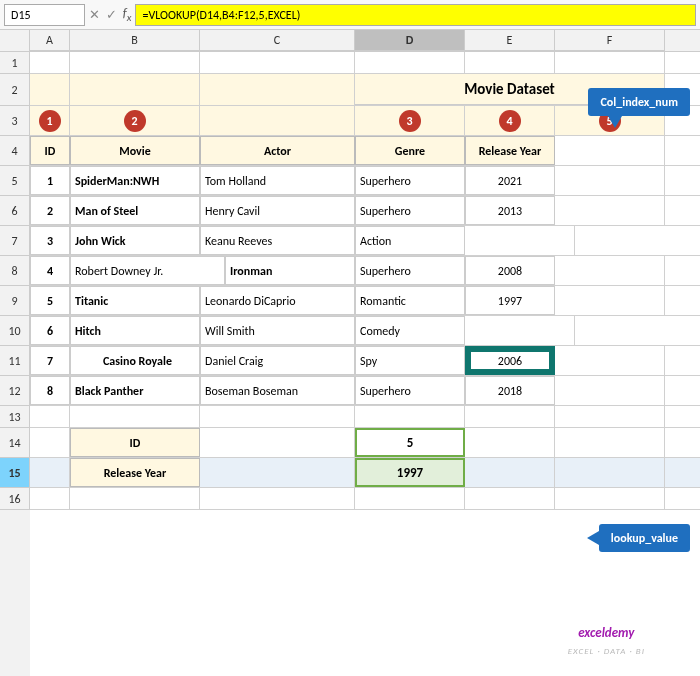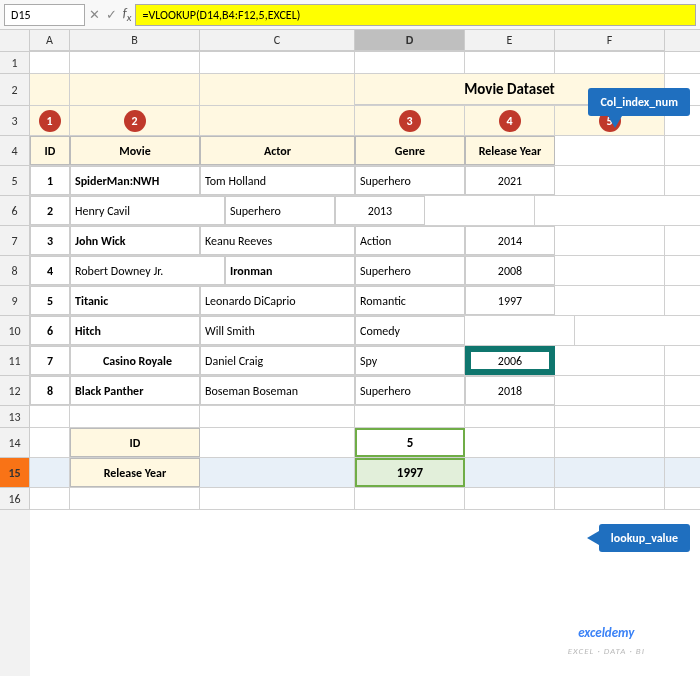--- a/index.html
+++ b/index.html
@@ -250,21 +250,21 @@
         <div class="row-header row-h-30">5</div>
         <div class="row-header row-h-30">6</div>
         <div class="row-header row-h-30">7</div>
         <div class="row-header row-h-30">8</div>
         <div class="row-header row-h-30">9</div>
         <div class="row-header row-h-30">10</div>
         <div class="row-header row-h-30">11</div>
         <div class="row-header row-h-30">12</div>
         <div class="row-header row-h-22">13</div>
         <div class="row-header row-h-30">14</div>
-        <div class="row-header row-h-30 active" style="background:#f97316; font-weight:bold;">15</div>
+        <div class="row-header row-h-30 active" style="background:#7dd3fc; font-weight:bold;">15</div>
         <div class="row-header row-h-22">16</div>
       </div>
 
       <div class="cells-wrapper">
 
         <div class="grid-row row-h-22">
           <div class="cell col-a"></div>
           <div class="cell col-b"></div>
           <div class="cell col-c"></div>
           <div class="cell col-d"></div>
@@ -345,20 +345,23 @@
           <div class="cell col-e data-year data-row-cell" style="justify-content:center; border:1px solid #ccc;">
               <span>2021</span>
             </div>
           <div class="cell col-f"></div>
         </div>
 
         <div class="grid-row row-h-30">
           <div class="cell col-a data-id data-row-cell" style="justify-content:center; border:1px solid #ccc;">
               <span>2</span>
             </div>
+          <div class="cell col-b data-movie data-row-cell" style="font-weight:bold; border:1px solid #ccc;">
+              <span>Man of Steel</span>
+            </div>
           <div class="cell col-c data-actor data-row-cell" style="border:1px solid #ccc;">
               <span>Henry Cavil</span>
             </div>
           <div class="cell col-d data-genre data-row-cell" style="border:1px solid #ccc;">
               <span>Superhero</span>
             </div>
           <div class="cell col-e data-year data-row-cell" style="justify-content:center; border:1px solid #ccc;">
               <span>2013</span>
             </div>
           <div class="cell col-f"></div>
@@ -369,23 +372,20 @@
               <span>3</span>
             </div>
           <div class="cell col-b data-movie data-row-cell" style="font-weight:bold; border:1px solid #ccc;">
               <span>John Wick</span>
             </div>
           <div class="cell col-c data-actor data-row-cell" style="border:1px solid #ccc;">
               <span>Keanu Reeves</span>
             </div>
           <div class="cell col-d data-genre data-row-cell" style="border:1px solid #ccc;">
               <span>Action</span>
-            </div>
-          <div class="cell col-e data-year data-row-cell" style="justify-content:center; border:1px solid #ccc;">
-              <span>2014</span>
             </div>
           <div class="cell col-f"></div>
         </div>
 
         <div class="grid-row row-h-30">
           <div class="cell col-a data-id data-row-cell" style="justify-content:center; border:1px solid #ccc;">
               <span>4</span>
             </div>
           <div class="cell col-c data-actor data-row-cell" style="border:1px solid #ccc;">
               <span>Robert Downey Jr.</span>
@@ -534,18 +534,18 @@
   <div style="position:absolute; top:524px; right:10px; z-index:10;">
     <div style="background:#1f6fbf; color:#fff; padding:7px 12px; font-size:12px; font-weight:bold; border-radius:3px; white-space:nowrap; position:relative; display:flex; align-items:center;">
 
       <div style="position:absolute; left:-12px; top:50%; transform:translateY(-50%); width:0; height:0; border-top:7px solid transparent; border-bottom:7px solid transparent; border-right:12px solid #1f6fbf;"></div>
       <span>lookup_value</span>
     </div>
   </div>
 
   <div style="position:absolute; bottom:18px; right:55px; text-align:center; z-index:5;">
     <div style="font-size:11px; color:#bbb; font-style:italic; line-height:1.4;">
-      <span style="font-size:13px; font-weight:bold; color:#3b82f6;">exceldemy</span><br>
+      <span style="font-size:13px; font-weight:bold; color:#a21caf;">exceldemy</span><br>
       <span style="font-size:9px; color:#bbb; letter-spacing:1px;">EXCEL · DATA · BI</span>
     </div>
   </div>
 
 </div>
 
 </body></html>

